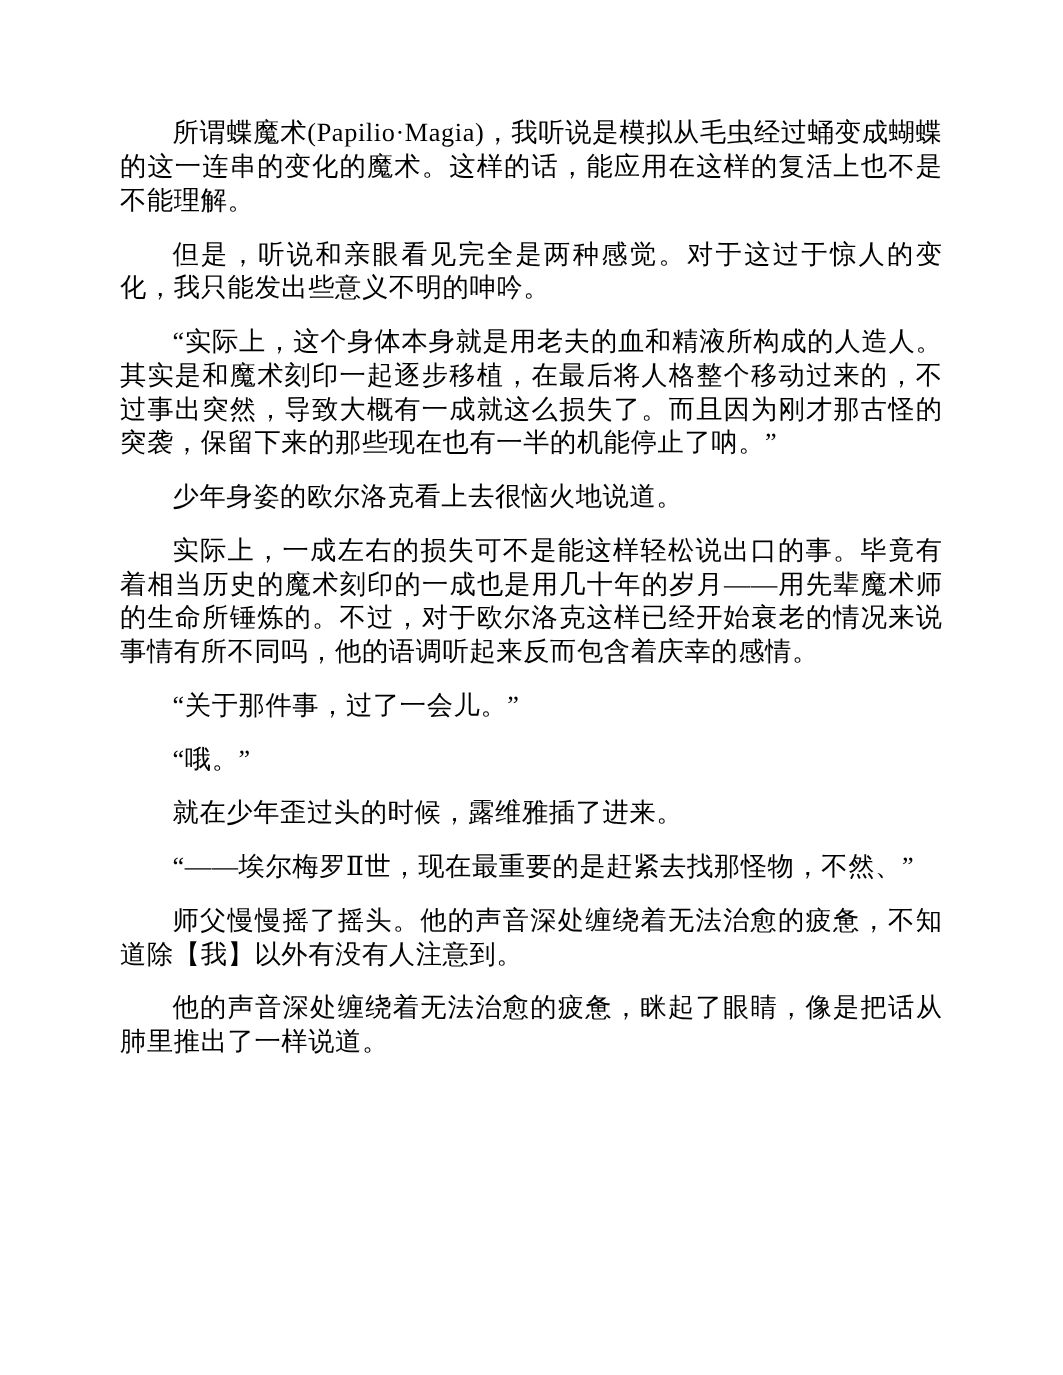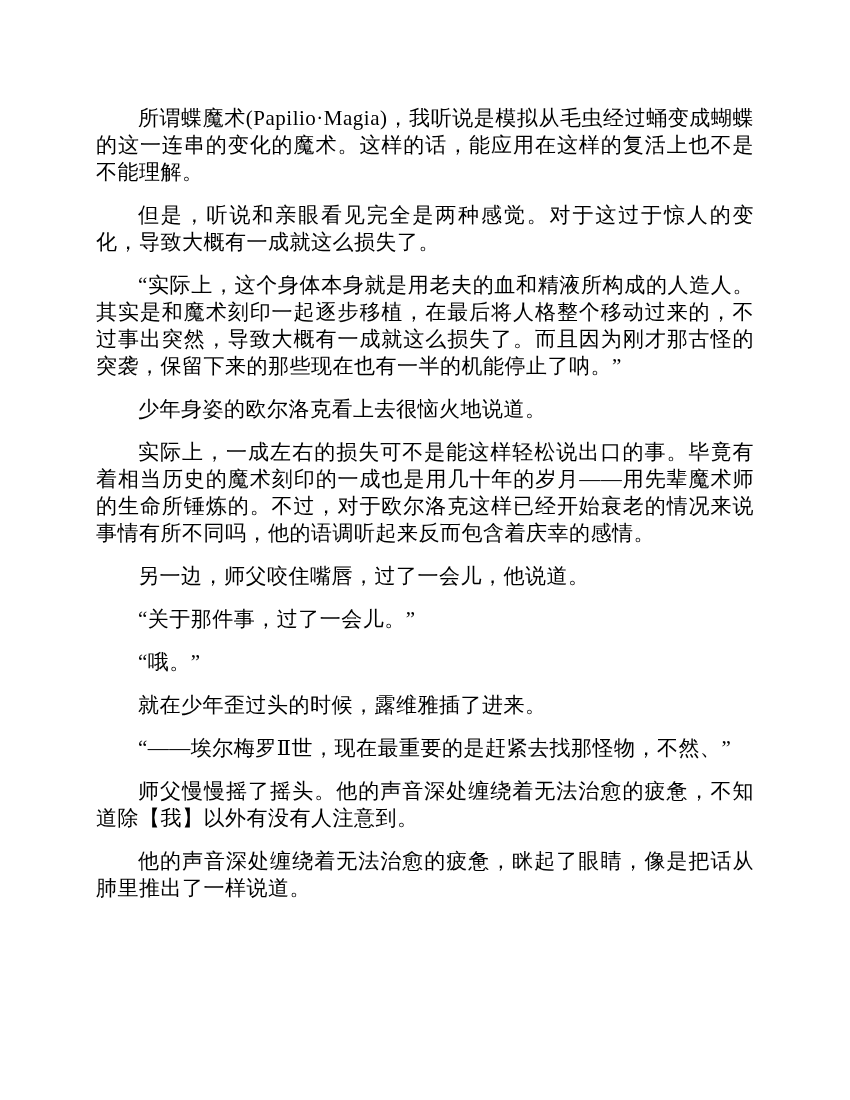--- a/index.html
+++ b/index.html
@@ -17,35 +17,34 @@
     width: 850px;
     height: 1100px;
     padding: 93px 96px 0 96px;
     background: #ffffff;
     color: #000000;
     font-family: "Liberation Serif", "DejaVu Serif", serif;
     font-size: 21px;
     line-height: 27px;
   }
   .page p {
-    margin: 12px 0 16px 0;
+    margin: 0 0 16px 0;
     text-indent: 2em;
     text-align: justify;
     letter-spacing: 0.5px;
   }
 </style>
 </head>
 <body>
 
 <div class="page">
   <p>所谓蝶魔术(Papilio·Magia)，我听说是模拟从毛虫经过蛹变成蝴蝶的这一连串的变化的魔术。这样的话，能应用在这样的复活上也不是不能理解。</p>
-  <p>但是，听说和亲眼看见完全是两种感觉。对于这过于惊人的变化，导致大概有一成就这么损失了。</p>
+  <p>但是，听说和亲眼看见完全是两种感觉。对于这过于惊人的变化，我只能发出些意义不明的呻吟。</p>
   <p>“实际上，这个身体本身就是用老夫的血和精液所构成的人造人。其实是和魔术刻印一起逐步移植，在最后将人格整个移动过来的，不过事出突然，导致大概有一成就这么损失了。而且因为刚才那古怪的突袭，保留下来的那些现在也有一半的机能停止了呐。”</p>
   <p>少年身姿的欧尔洛克看上去很恼火地说道。</p>
   <p>实际上，一成左右的损失可不是能这样轻松说出口的事。毕竟有着相当历史的魔术刻印的一成也是用几十年的岁月——用先辈魔术师的生命所锤炼的。不过，对于欧尔洛克这样已经开始衰老的情况来说事情有所不同吗，他的语调听起来反而包含着庆幸的感情。</p>
-  <p>另一边，师父咬住嘴唇，过了一会儿，他说道。</p>
   <p>“关于那件事，过了一会儿。”</p>
   <p>“哦。”</p>
   <p>就在少年歪过头的时候，露维雅插了进来。</p>
   <p>“——埃尔梅罗Ⅱ世，现在最重要的是赶紧去找那怪物，不然、”</p>
   <p>师父慢慢摇了摇头。他的声音深处缠绕着无法治愈的疲惫，不知道除【我】以外有没有人注意到。</p>
   <p>他的声音深处缠绕着无法治愈的疲惫，眯起了眼睛，像是把话从肺里推出了一样说道。</p>
 </div>
 
 </body></html>

